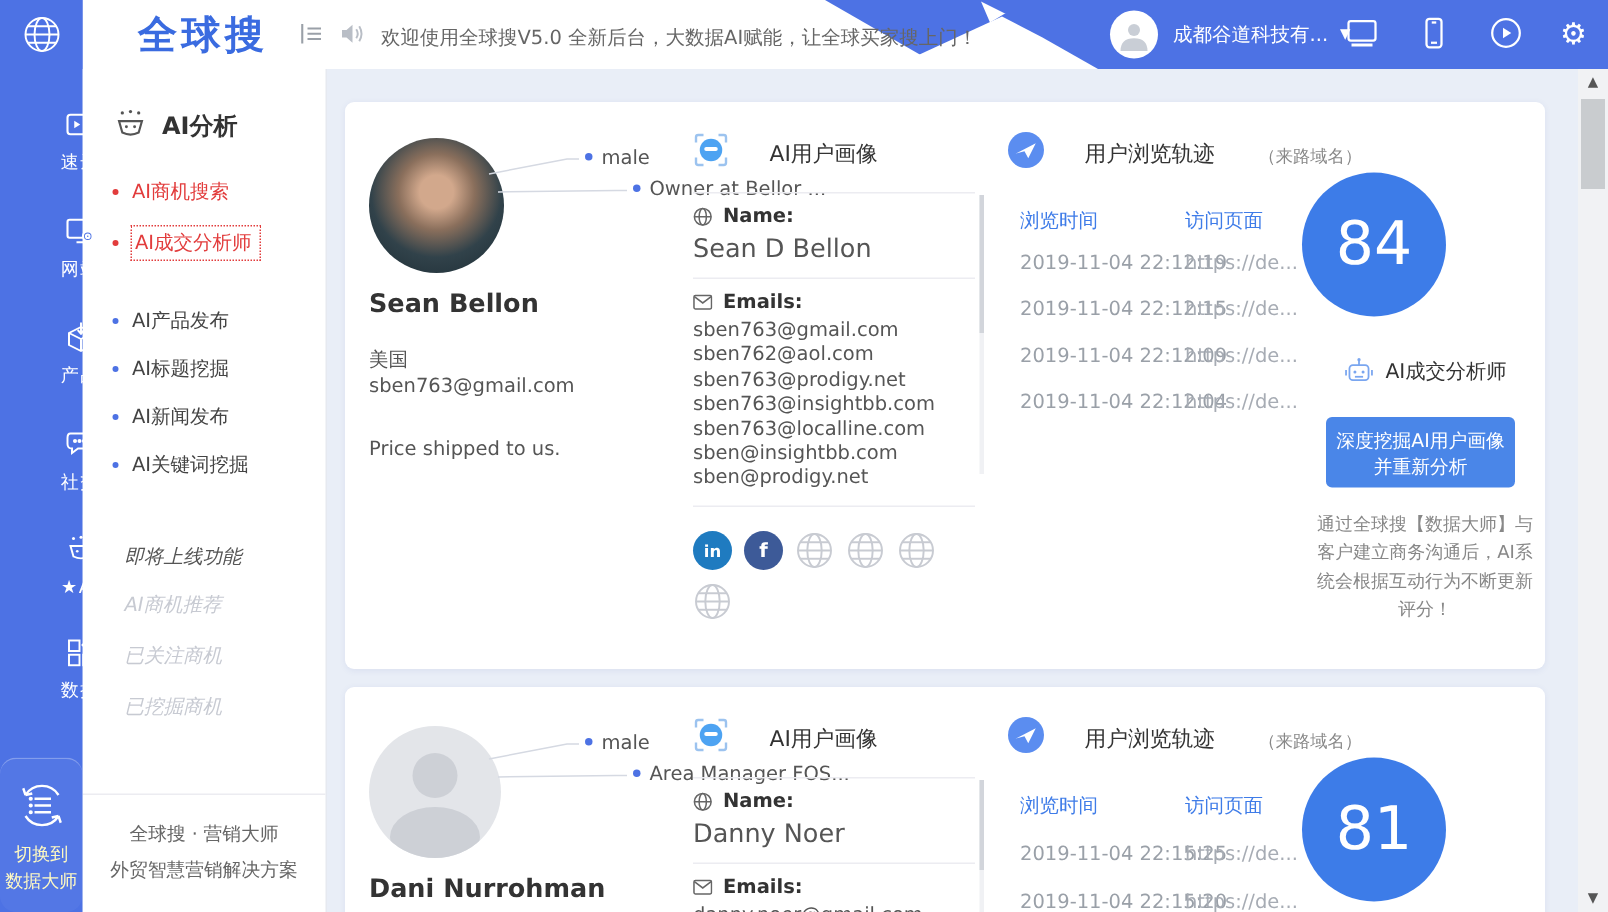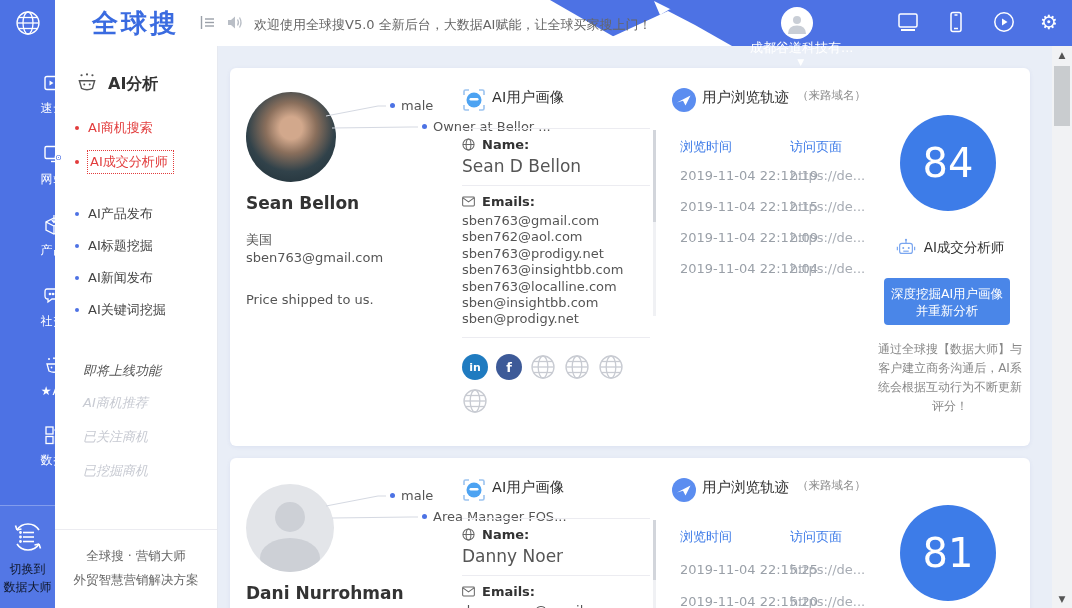--- a/index.html
+++ b/index.html
@@ -7,34 +7,34 @@
   body { font-family:"DejaVu Sans","Liberation Sans",sans-serif; background:#e9eef7; position:relative; font-size:13px; color:#333; }
 
   
   .topbar { position:absolute; left:0; top:0; width:1072px; height:46px; background:#4d72e4; z-index:5; }
   .topbar-white { position:absolute; left:55px; top:0; width:465px; height:46px; background:#fff; }
   .topbar-deco { position:absolute; left:520px; top:0; }
   .logo { position:absolute; left:92px; top:6px; font-size:26px; font-weight:bold; color:#3a6be0; letter-spacing:3px; font-family:"DejaVu Serif","Liberation Serif",serif; cursor:pointer; }
   .collapse { position:absolute; left:200px; top:15px; color:#9aa0a8; }
   .speaker { position:absolute; left:227px; top:15px; }
   .announcement { position:absolute; left:254px; top:16px; font-size:13px; color:#666; white-space:nowrap; }
-  .tb-user { position:absolute; left:740px; top:7px; display:flex; align-items:center; color:#fff; cursor:pointer;flex-direction:column; }
+  .tb-user { position:absolute; left:740px; top:7px; display:flex; align-items:center; color:#fff; cursor:pointer; }
   .tb-avatar { width:32px; height:32px; border-radius:50%; background:#fff; display:flex; align-items:center; justify-content:center; overflow:hidden; }
   .tb-company { margin-left:10px; font-size:13px; }
   .caret { margin-left:8px; font-size:9px; color:#fff; }
   .tb-icons { position:absolute; left:896px; top:10px; display:flex; gap:24px; align-items:center; }
   .tb-icons span { cursor:pointer; display:inline-flex; }
   .gear-glyph { font-size:20px; color:#fff; line-height:24px; }
 
   
   .iconbar { position:absolute; left:0; top:0; width:55px; height:608px; background:#4d72e4; z-index:6; }
   .globe-badge { width:55px; height:46px; display:flex; align-items:center; justify-content:center; }
   .ib-item { width:55px; margin-top:26px; display:flex; flex-direction:column; align-items:center; color:#fff; cursor:pointer; }
   .ib-item .lbl { font-size:12px; margin-top:6px; letter-spacing:1px; }
-  .ib-switch { position:absolute; left:0; bottom:0; width:55px; height:103px; border-top:1px solid rgba(255,255,255,.28); display:flex; flex-direction:column; align-items:center; padding-top:14px; color:#0f172a; cursor:pointer; background:rgba(255,255,255,.04); }
+  .ib-switch { position:absolute; left:0; bottom:0; width:55px; height:103px; border-top:1px solid rgba(255,255,255,.28); display:flex; flex-direction:column; align-items:center; padding-top:14px; color:#fef9c3; cursor:pointer; background:rgba(255,255,255,.04);border-radius:11px; }
   .ib-switch .lbl { font-size:12px; line-height:18px; }
 
   
   .submenu { position:absolute; left:55px; top:46px; width:163px; height:562px; background:#fff; border-right:1px solid #e6e9f0; z-index:4; }
   .sm-title { display:flex; align-items:center; gap:9px; padding:26px 0 4px 20px; font-size:16px; color:#333; font-weight:bold; }
   .mi { display:flex; align-items:center; margin:0 0 0 20px; padding:7px 6px 7px 0; font-size:13px; color:#444; cursor:pointer; }
   .mi::before { content:''; width:4px; height:4px; border-radius:50%; background:#4d72e4; margin-right:9px; flex:none; }
   .mi.red { color:#e23c3c; }
   .mi.red::before { background:#e23c3c; }
   .mi.boxed { position:relative; }
@@ -59,21 +59,21 @@
   .callout-svg { position:absolute; left:86px; top:26px; }
   .tag { position:absolute; font-size:13px; color:#555; }
   .tag::before { content:''; display:inline-block; width:5px; height:5px; border-radius:50%; background:#4d72e4; margin-right:6px; vertical-align:2px; }
   .tag1 { left:160px; top:30px; }
   .tag2 { left:192px; top:51px; white-space:nowrap; }
   .p-name { position:absolute; left:16px; top:125px; font-size:17px; font-weight:bold; color:#333; }
   .p-country { position:absolute; left:16px; top:163px; font-size:13px; color:#555; }
   .p-email { position:absolute; left:16px; top:182px; font-size:13px; color:#555; }
   .p-note { position:absolute; left:16px; top:224px; font-size:13px; color:#555; }
 
-  .sec-title { position:absolute; display:flex; align-items:flex-start; gap:6px; font-size:14.5px; color:#333; }
+  .sec-title { position:absolute; display:flex; align-items:flex-end; gap:27px; font-size:14.5px; color:#333; }
   .sec-sub { font-size:11.5px; color:#888; margin-left:2px; }
   .pt-title { left:232px; top:20px; }
   .hx-title { left:442px; top:20px; }
 
   .pt-panel { position:absolute; left:232px; top:60px; width:188px; }
   .pt-panel .divider { border-top:1px solid #ececf1; }
   .fld { display:flex; align-items:center; gap:7px; font-size:13px; font-weight:bold; color:#333; margin-top:8px; }
   .fld-val { font-size:17px; color:#555; margin:4px 0 9px 0; }
   .emails div { font-size:13px; color:#555; line-height:16.4px; }
   .pt-scroll { position:absolute; right:-6px; top:2px; width:3px; height:186px; background:#f0f1f4; }
@@ -82,21 +82,21 @@
   .soc { width:26px; height:26px; border-radius:50%; display:flex; align-items:center; justify-content:center; font-weight:bold; color:#fff; cursor:pointer; }
   .soc.in { background:#1f7bc0; font-size:11px; }
   .soc.fb { background:#3d5a98; font-size:13px; }
 
   .hx-head { position:absolute; font-size:13px; color:#3f7ce8; top:70px; }
   .hx-col1 { left:450px; }
   .hx-col2 { left:560px; }
   .hx-time { position:absolute; left:450px; font-size:13px; color:#9aa0a8; white-space:nowrap; }
   .hx-page { position:absolute; left:560px; font-size:13px; color:#a7acb4; }
 
-  .score { position:absolute; left:670px; top:47px; width:96px; height:96px; border-radius:50%; background:#3d7ce8; color:#fff; font-size:40px; display:flex; align-items:center; justify-content:center; }
+  .score { position:absolute; left:638px; top:47px; width:96px; height:96px; border-radius:50%; background:#3d7ce8; color:#fff; font-size:40px; display:flex; align-items:center; justify-content:center; }
   .analyst { position:absolute; left:640px; top:170px; width:160px; display:flex; align-items:center; justify-content:center; gap:8px; font-size:13.5px; color:#333; }
   .deep-btn { position:absolute; left:654px; top:210px; width:126px; height:47px; background:#4a86e8; border:none; border-radius:4px; color:#fff; font-size:12.5px; line-height:17px; cursor:pointer; font-family:inherit; }
   .tip { position:absolute; left:644px; top:272px; width:152px; font-size:12px; color:#888; line-height:19px; text-align:center; }
 
   
   .scrollbar { position:absolute; right:0; top:46px; width:20px; height:562px; background:#f1f2f4; z-index:7; }
   .sb-up { position:absolute; top:4px; left:0; width:20px; text-align:center; font-size:9px; color:#555; cursor:pointer; }
   .sb-down { position:absolute; bottom:4px; left:0; width:20px; text-align:center; font-size:9px; color:#555; cursor:pointer; }
   .sb-thumb { position:absolute; top:20px; left:2px; width:16px; height:60px; background:#c9cccf; cursor:pointer; }
 

